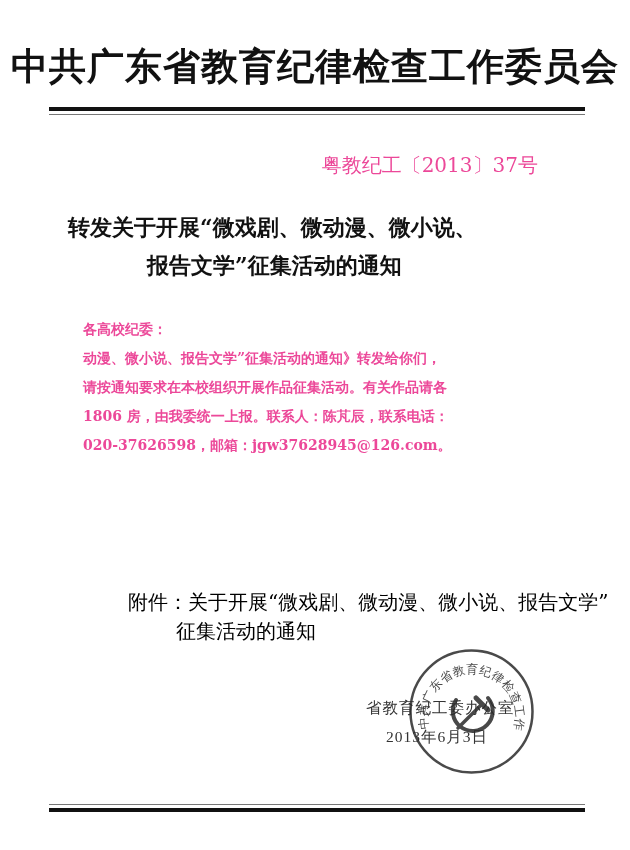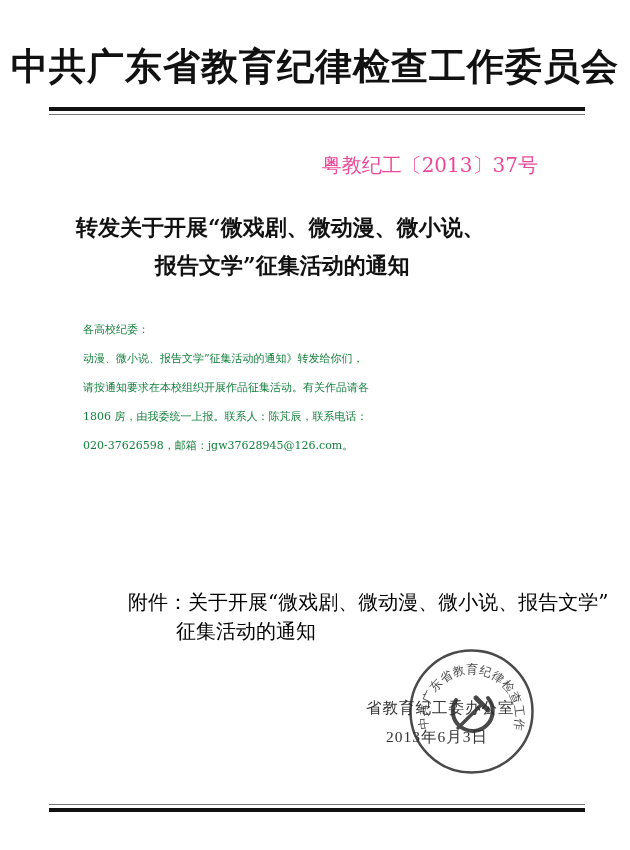--- a/index.html
+++ b/index.html
@@ -35,34 +35,35 @@
     }
 
     .doc-number {
       right: 92px; top: 152px;
       font-size: 20px;
       color: #ec4899;
       white-space: nowrap;
     }
 
     .notice-title {
-      left: 76px; width: 470px; top: 208px;
+      left: 68px; width: 470px; top: 208px;
       font-weight: bold;
       font-size: 22px;
       line-height: 38px;
       color: #111;
       white-space: nowrap;
     }
     .notice-title .line2 { display: block; padding-left: 79px; }
 
     .body-text {
       left: 83px; width: 470px; top: 315px;
-      font-size: 11px;
+      font-size: 14px;
       line-height: 29px;
-      color: #15803d;
+      color: #ec4899;
+      font-weight: bold;
     }
     .body-text p { margin: 0; white-space: nowrap; }
     .body-text .indent { padding-left: 34px; }
 
     .attachment {
       left: 118px; top: 588px;
       font-size: 20px;
       line-height: 29px;
       color: #000000;
       white-space: nowrap;

